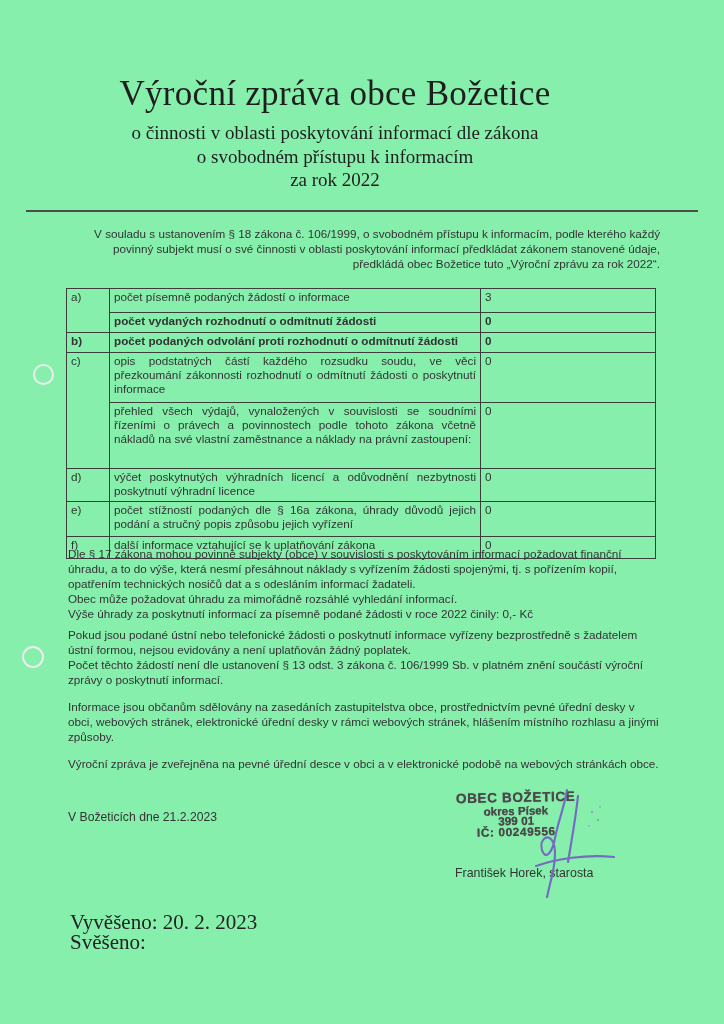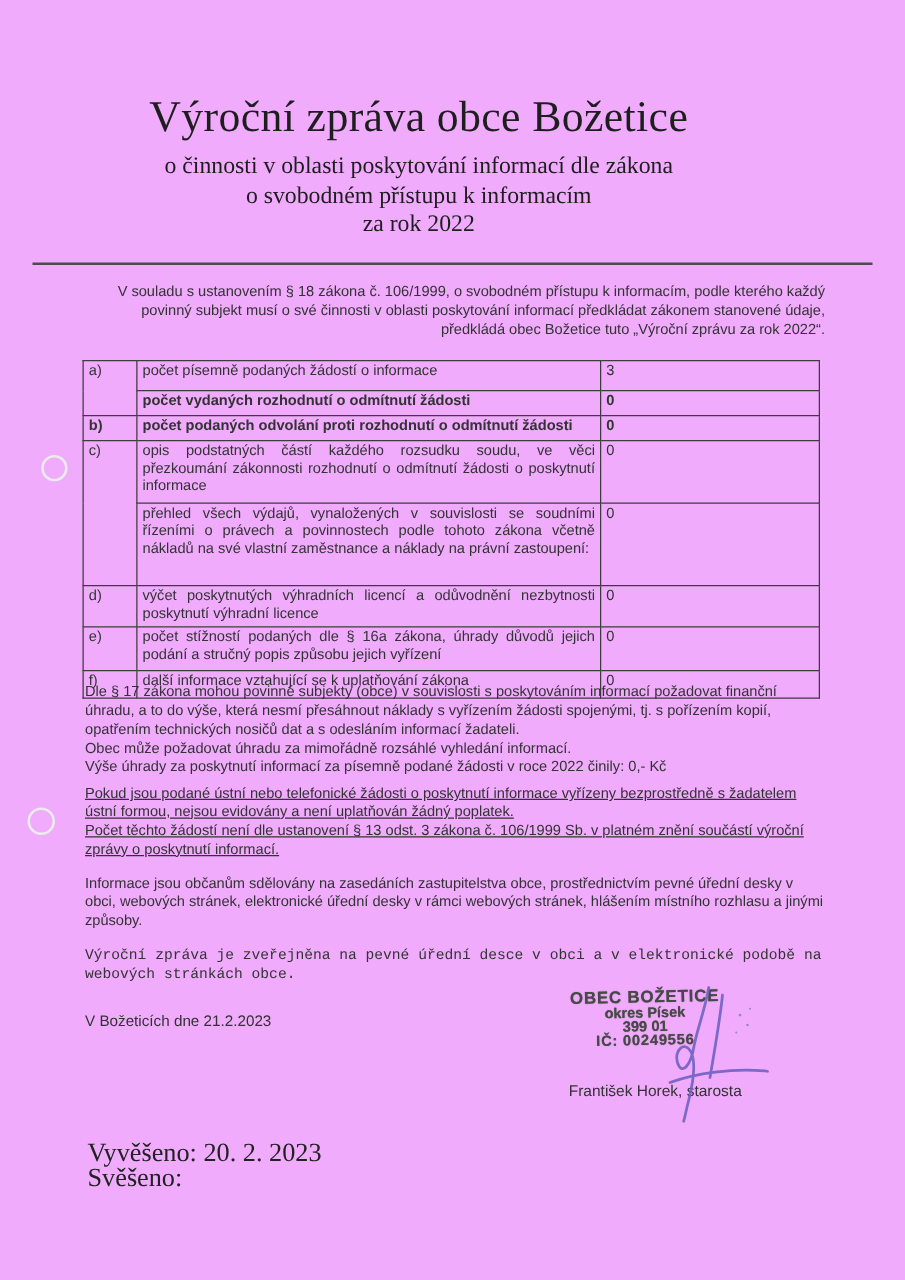--- a/index.html
+++ b/index.html
@@ -1,37 +1,37 @@
 <!DOCTYPE html>
 <html><head>
 <meta charset="utf-8">
 <style>
   html,body { margin:0; padding:0; }
   body {
     width:724px; height:1024px; background:#ffffff;
     font-family:"Liberation Sans", sans-serif; color:#2e2e2e;
   }
-  .page { position:relative; width:724px; height:1024px; background:#f0abfc; overflow:hidden; }
+  .page { position:relative; width:724px; height:1024px; background:#86efac; overflow:hidden; }
 
   
   .header { position:absolute; left:28px; top:74px; width:614px; text-align:center;
             font-family:"Liberation Serif", serif; color:#1e1e1e; }
   .doc-title { font-size:35px; font-weight:400; margin:0 0 7px 0; letter-spacing:0.3px; }
   .doc-sub { font-size:19px; line-height:23.5px; }
 
   .rule { position:absolute; left:26px; right:26px; top:210px; height:2px; background:#4c4c4c; }
 
   .para { position:absolute; left:68px; width:592px; font-size:11.7px; line-height:14.9px; color:#333; }
   .pre { white-space:pre-line; }
 
   .intro { top:227px;text-align:right; }
   .fees { top:547px; }
-  .oral { top:628px;text-decoration:underline; }
+  .oral { top:628px; }
   .channels { top:700px; }
-  .publication { top:757px;font-family:Liberation Mono, monospace; }
+  .publication { top:757px; }
 
   
   .doc-table { position:absolute; left:66px; top:288px; width:562px;
                border-collapse:collapse; table-layout:fixed;
                font-size:11.7px; line-height:14px; color:#333; }
   .doc-table td { border:1px solid #3c3c3c; padding:1px 4px 2px 4px; vertical-align:top; }
   .col-letter { width:34px; }
   .col-desc   { width:362px; }
   .col-value  { width:166px; }
   .just { text-align:justify; }

